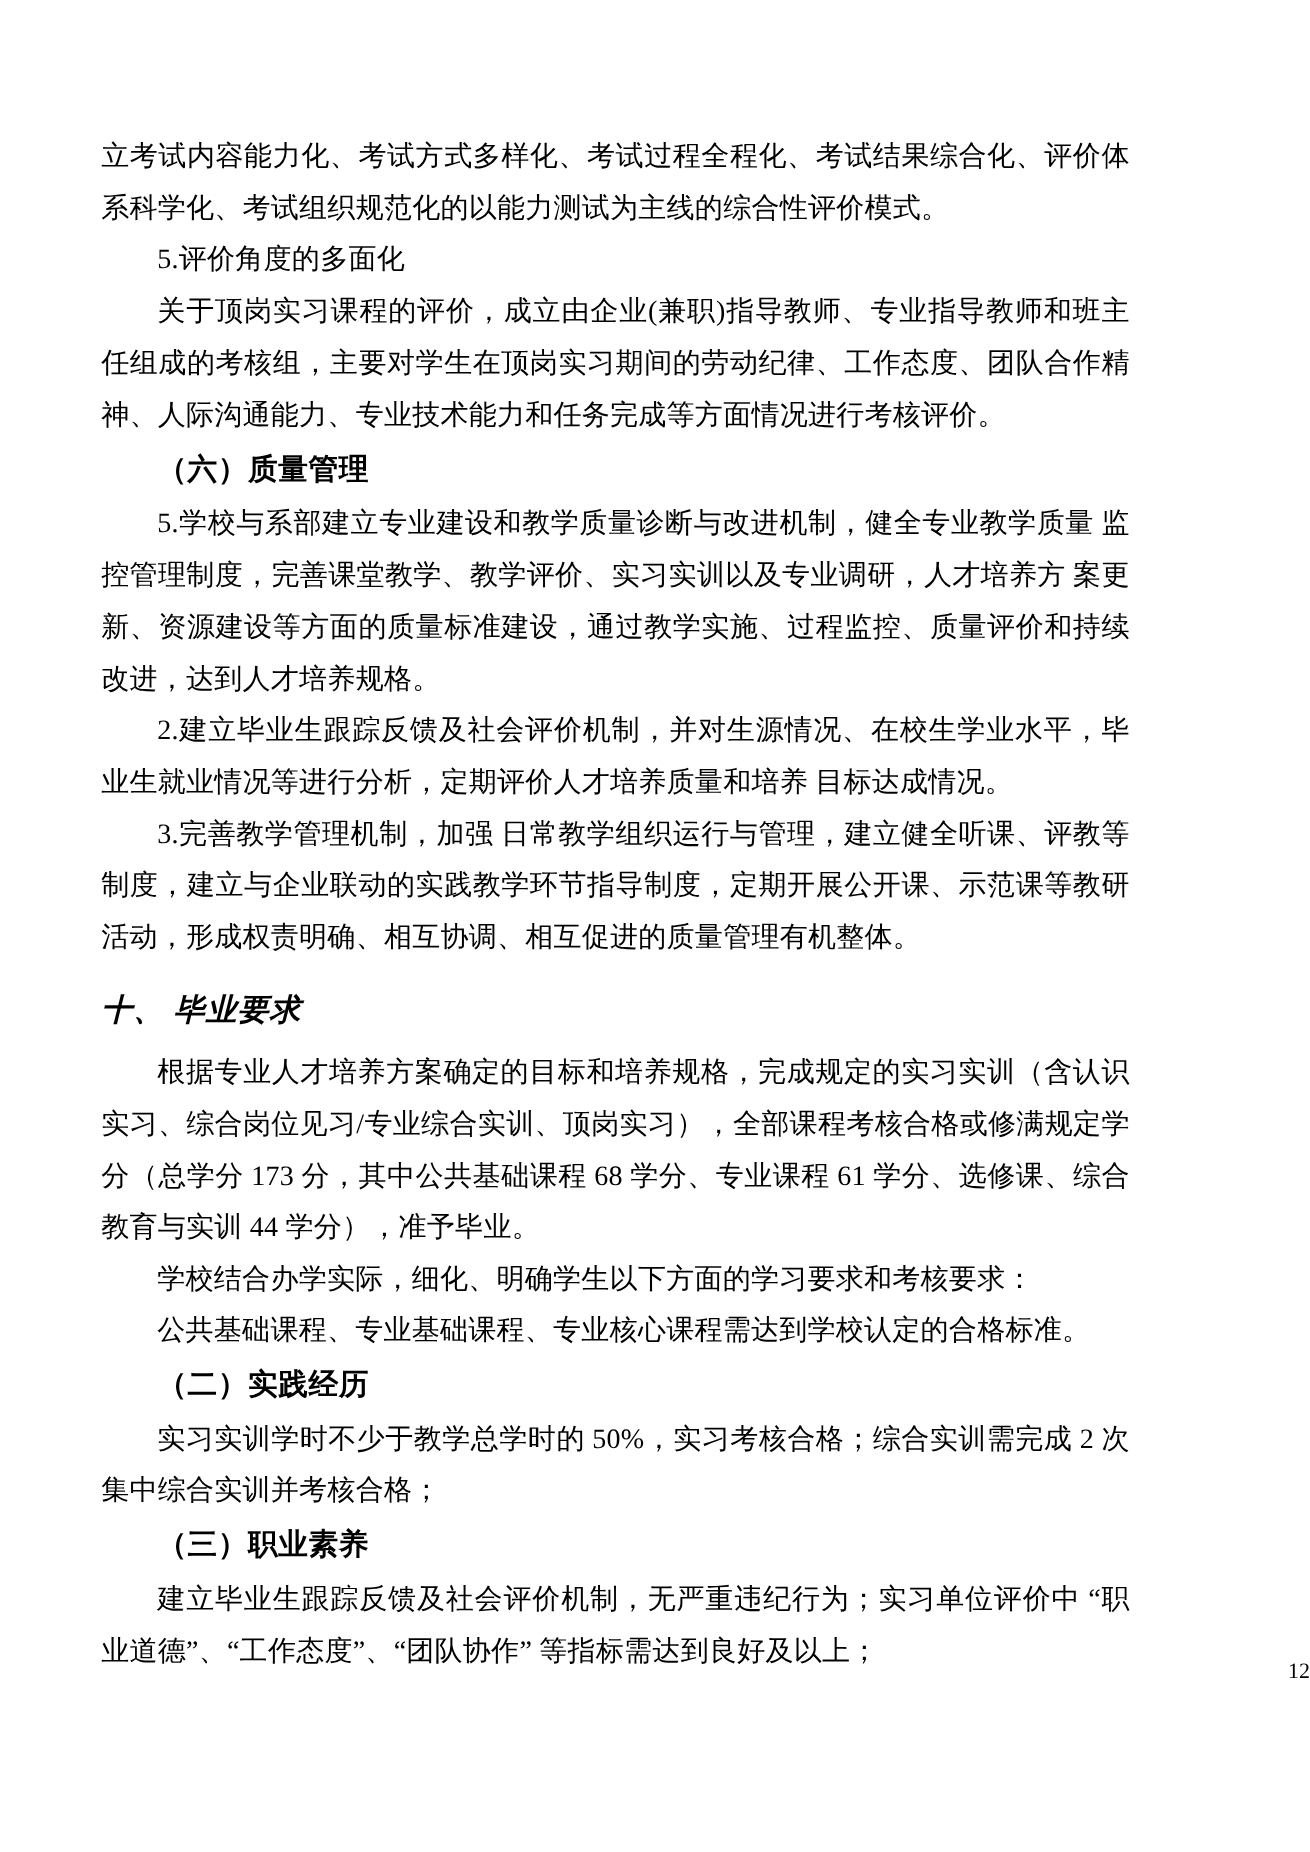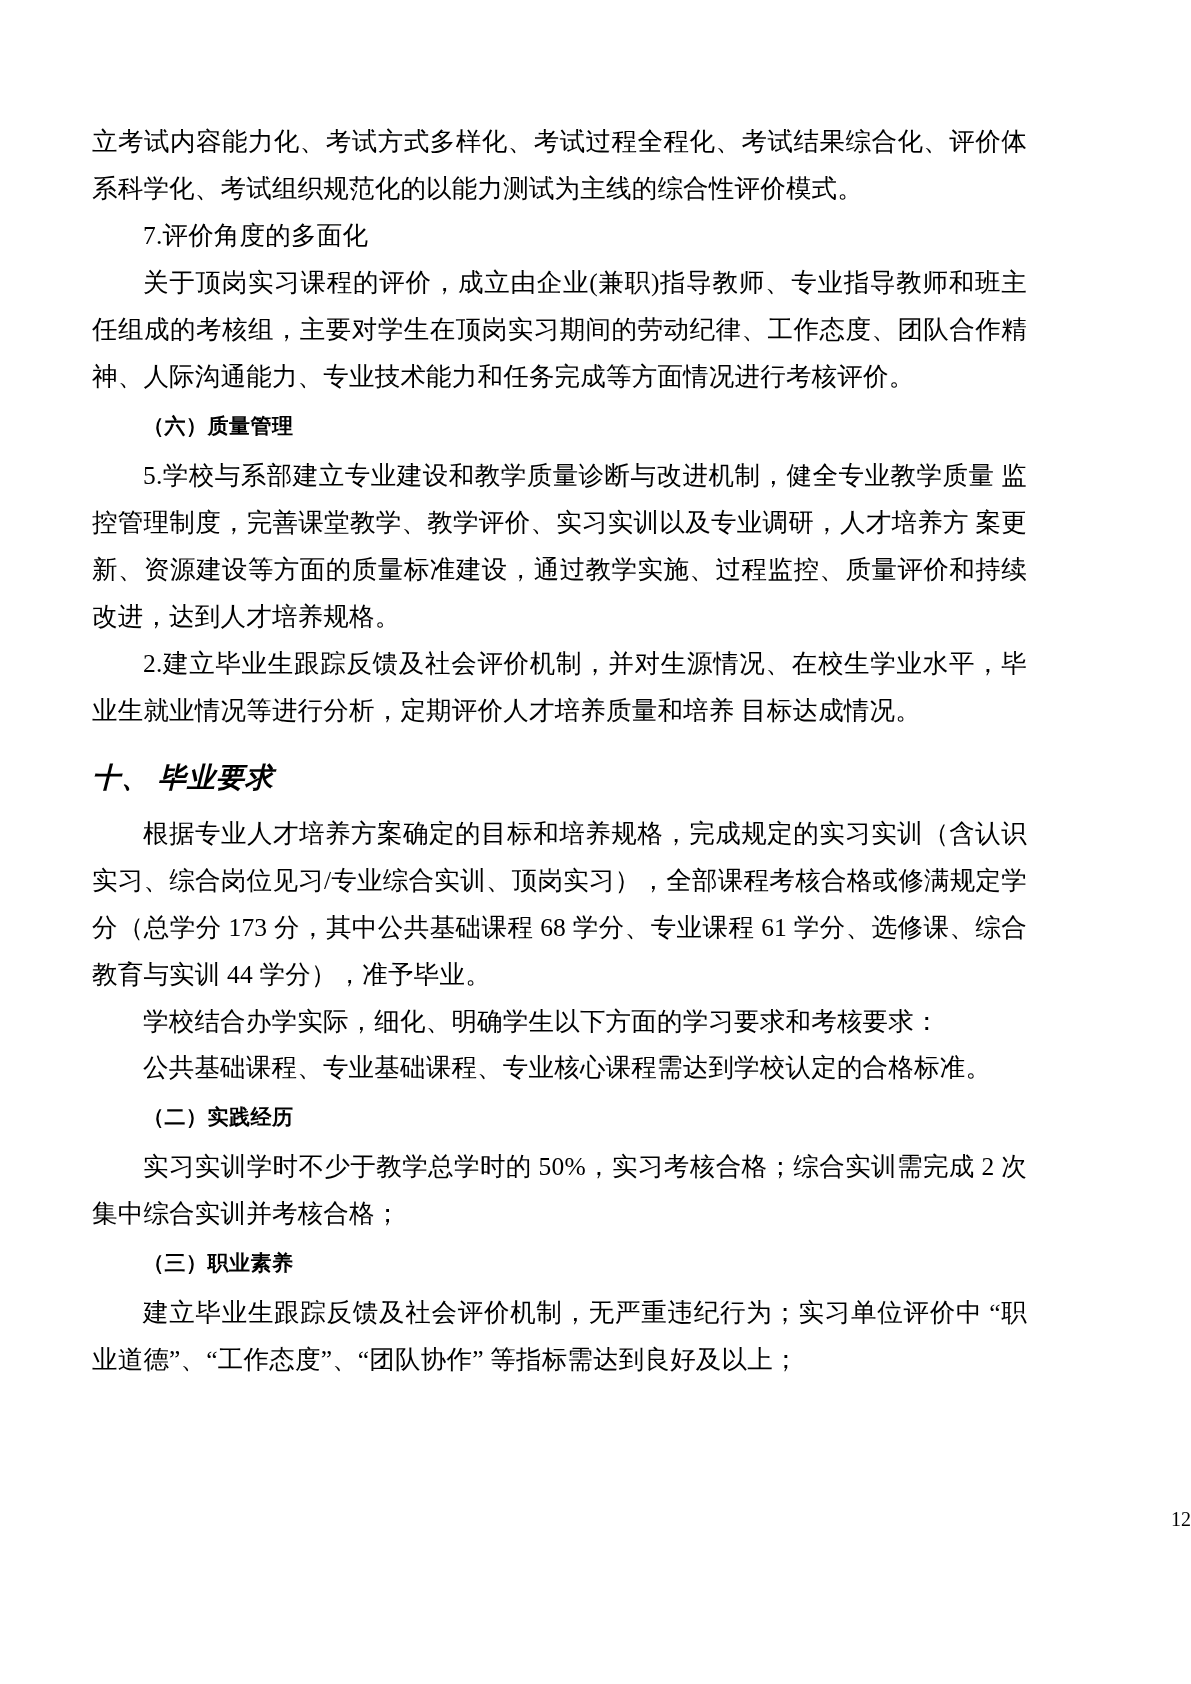--- a/index.html
+++ b/index.html
@@ -41,21 +41,21 @@
   .heading-main {
     font-size: 28px;
     font-weight: bold;
     line-height: 60px;
     margin-top: 14px;
     margin-bottom: 2px;
     letter-spacing: 1px;
     font-style: italic;
   }
   .heading-sub {
-    font-size: 21px;
+    font-size: 27px;
     font-weight: bold;
     line-height: 52px;
     text-indent: 51px;
     letter-spacing: 0.5px;
   }
   .para-block {
     margin-bottom: 0px;
   }
   .page-number {
     position: absolute;
@@ -69,30 +69,31 @@
   .tight { line-height: 46px; }
 </style>
 </head>
 <body>
 
 <div class="page">
   <div class="content">
 
     <p class="para-block">立考试内容能力化、考试方式多样化、考试过程全程化、考试结果综合化、评价体系科学化、考试组织规范化的以能力测试为主线的综合性评价模式。</p>
 
-    <p class="para-block indent">7.评价角度的多面化</p>
+    <p class="para-block indent">5.评价角度的多面化</p>
 
     <p class="para-block indent">关于顶岗实习课程的评价，成立由企业(兼职)指导教师、专业指导教师和班主任组成的考核组，主要对学生在顶岗实习期间的劳动纪律、工作态度、团队合作精神、人际沟通能力、专业技术能力和任务完成等方面情况进行考核评价。</p>
 
     <p class="heading-sub">（六）质量管理</p>
 
     <p class="para-block indent">5.学校与系部建立专业建设和教学质量诊断与改进机制，健全专业教学质量 监控管理制度，完善课堂教学、教学评价、实习实训以及专业调研，人才培养方 案更新、资源建设等方面的质量标准建设，通过教学实施、过程监控、质量评价和持续改进，达到人才培养规格。</p>
 
     <p class="para-block indent">2.建立毕业生跟踪反馈及社会评价机制，并对生源情况、在校生学业水平，毕业生就业情况等进行分析，定期评价人才培养质量和培养 目标达成情况。</p>
 
+    <p class="para-block indent">3.完善教学管理机制，加强 日常教学组织运行与管理，建立健全听课、评教等制度，建立与企业联动的实践教学环节指导制度，定期开展公开课、示范课等教研活动，形成权责明确、相互协调、相互促进的质量管理有机整体。</p>
 
     <p class="heading-main">十、 毕业要求</p>
 
     <p class="para-block indent">根据专业人才培养方案确定的目标和培养规格，完成规定的实习实训（含认识实习、综合岗位见习/专业综合实训、顶岗实习），全部课程考核合格或修满规定学分（总学分 173 分，其中公共基础课程 68 学分、专业课程 61 学分、选修课、综合教育与实训 44 学分），准予毕业。</p>
 
     <p class="para-block indent">学校结合办学实际，细化、明确学生以下方面的学习要求和考核要求：</p>
 
 
     <p class="para-block indent tight">公共基础课程、专业基础课程、专业核心课程需达到学校认定的合格标准。</p>
 

